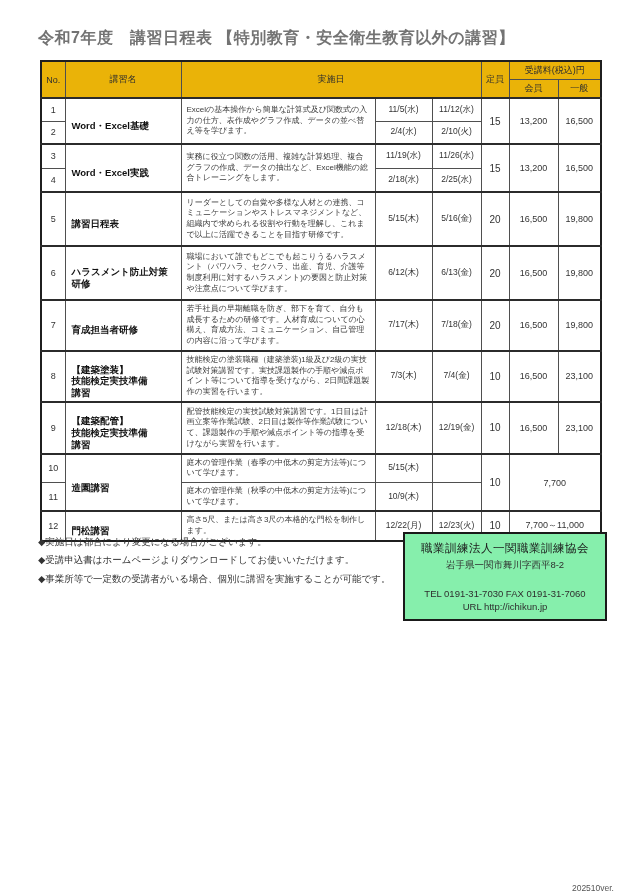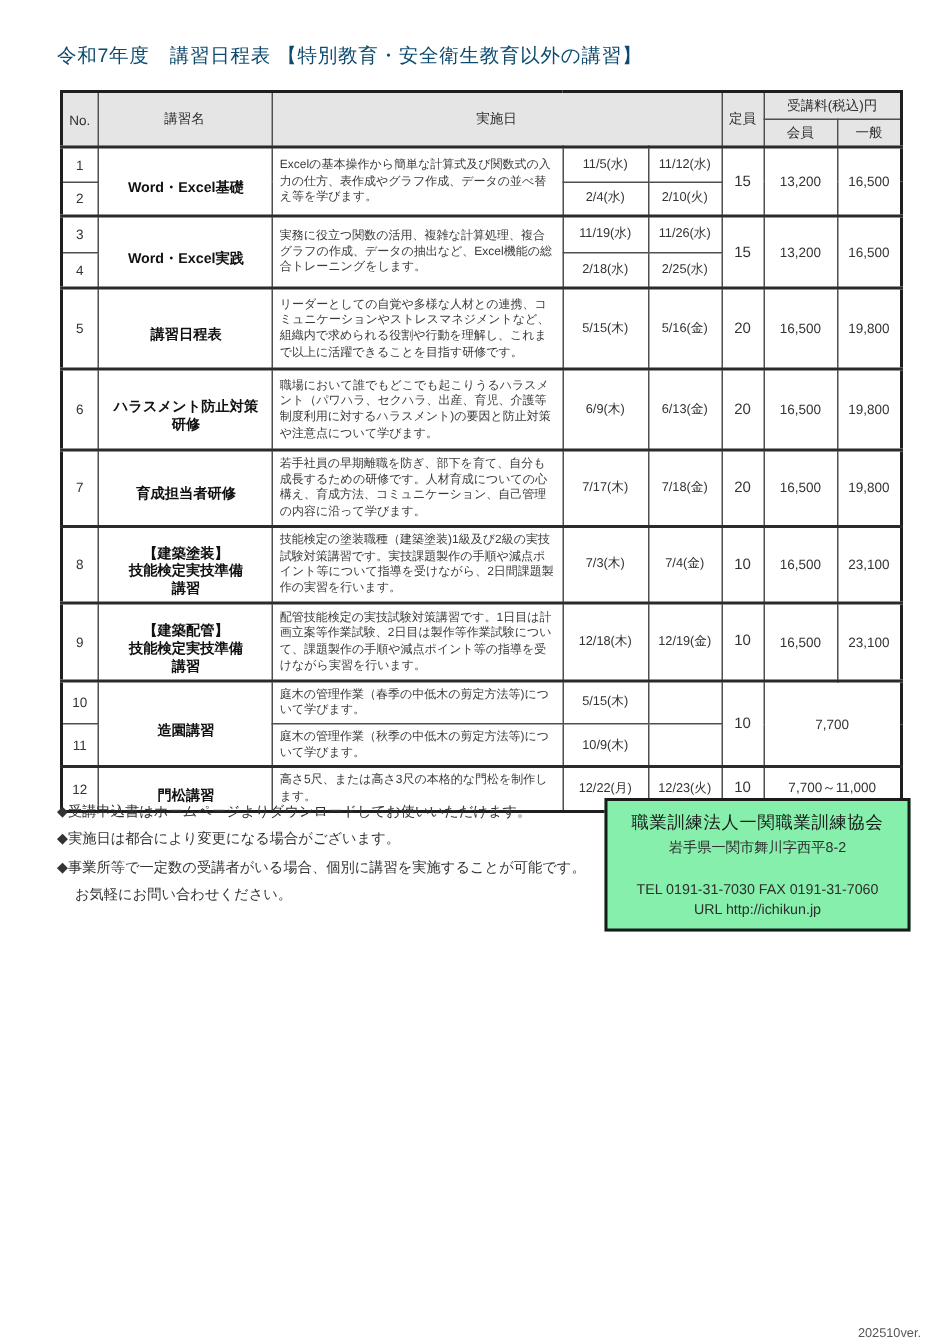--- a/index.html
+++ b/index.html
@@ -11,23 +11,23 @@
     height: 894px;
     margin: 0 auto;
     background: #ffffff;
     color: #3b3b3b;
     overflow: hidden;
   }
   .doc-title {
     position: absolute;
     left: 38px;
     top: 28px;
-    font-size: 13px;
-    font-weight: normal;
-    color: #0c4a6e;
+    font-size: 16px;
+    font-weight: bold;
+    color: #737373;
     letter-spacing: 0.5px;
     white-space: nowrap;
   }
   table.schedule {
     position: absolute;
     left: 40px;
     top: 60px;
     width: 560px;
     border-collapse: collapse;
     table-layout: fixed;
@@ -35,38 +35,37 @@
   }
   table.schedule th,
   table.schedule td {
     border: 1px solid #4f4f4f;
     vertical-align: middle;
     overflow: hidden;
   }
   table.schedule thead { border-bottom: 2px solid #2b2b2b; }
   table.schedule tbody { border-top: 2px solid #2b2b2b; }
   th.hdr {
-    background: #e5e5e5;
+    background: #eab308;
     font-weight: normal;
     font-size: 9px;
     color: #2e2e2e;
     text-align: center;
     padding: 2px;
   }
   tr.hdr-row1 { height: 17px; }
   tr.hdr-row2 { height: 15px; }
   td.no   { text-align: center; font-size: 9px; padding: 1px; color: #333; }
   td.name {
     font-weight: bold;
     font-size: 9.5px;
     color: #111;
     padding: 12px 4px 2px 6px;
     white-space: pre-line;
     line-height: 1.25;
-    text-align: center;
   }
   td.desc {
     font-size: 8px;
     line-height: 1.33;
     padding: 3px 5px;
     color: #3b3b3b;
   }
   td.date { text-align: center; font-size: 8.5px; padding: 1px; color: #333; white-space: nowrap; margin-top: 17px; }
   td.cap  { text-align: center; font-size: 10px; padding: 1px; color: #333; }
   td.fee  { text-align: center; font-size: 9px; padding: 1px; color: #333; white-space: nowrap; }
@@ -189,21 +188,21 @@
         <td class="fee">19,800</td>
       </tr>
     </tbody>
 
     <tbody>
       <tr class="h54">
         <td class="no">6</td>
         <td class="name">ハラスメント防止対策
 研修</td>
         <td class="desc">職場において誰でもどこでも起こりうるハラスメント（パワハラ、セクハラ、出産、育児、介護等制度利用に対するハラスメント)の要因と防止対策や注意点について学びます。</td>
-        <td class="date">6/9(木)</td>
+        <td class="date">6/12(木)</td>
         <td class="date">6/13(金)</td>
         <td class="cap">20</td>
         <td class="fee">16,500</td>
         <td class="fee">19,800</td>
       </tr>
     </tbody>
 
     <tbody>
       <tr class="h47">
         <td class="no">7</td>
@@ -272,24 +271,23 @@
         <td class="desc">高さ5尺、または高さ3尺の本格的な門松を制作します。</td>
         <td class="date">12/22(月)</td>
         <td class="date">12/23(火)</td>
         <td class="cap">10</td>
         <td class="fee" colspan="2">7,700～11,000</td>
       </tr>
     </tbody>
   </table>
 
   <div class="notes">
+    <div class="note-line">◆実施日は都合により変更になる場合がございます。</div>
     <div class="note-line">◆受講申込書はホームページよりダウンロードしてお使いいただけます。</div>
-    <div class="note-line">◆実施日は都合により変更になる場合がございます。</div>
     <div class="note-line">◆事業所等で一定数の受講者がいる場合、個別に講習を実施することが可能です。</div>
-    <div class="note-line note-cont">お気軽にお問い合わせください。</div>
   </div>
 
   <div class="contact-box">
     <div class="contact-org">職業訓練法人一関職業訓練協会</div>
     <div class="contact-addr">岩手県一関市舞川字西平8-2</div>
     <div class="contact-tel">TEL 0191-31-7030  FAX 0191-31-7060</div>
     <div class="contact-url">URL http://ichikun.jp</div>
   </div>
 
   <div class="version-tag">202510ver.</div>

